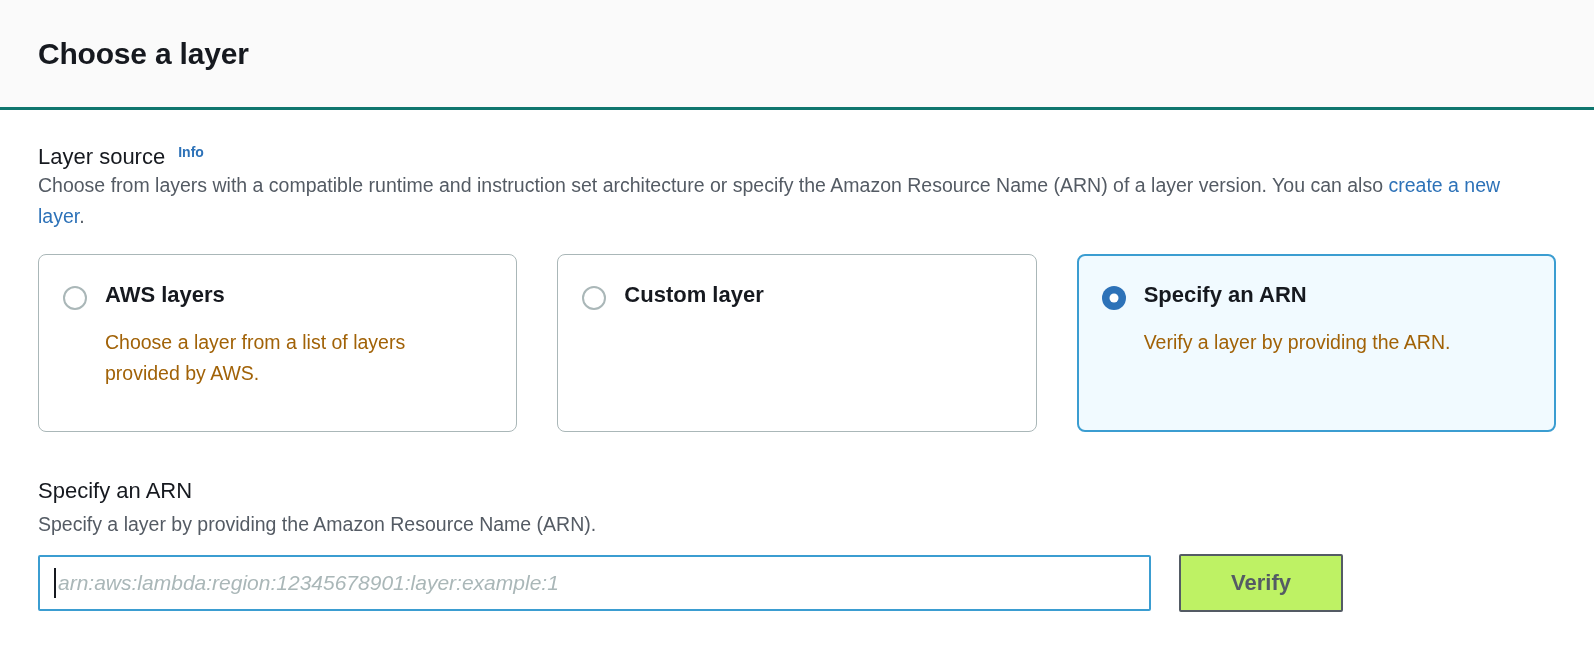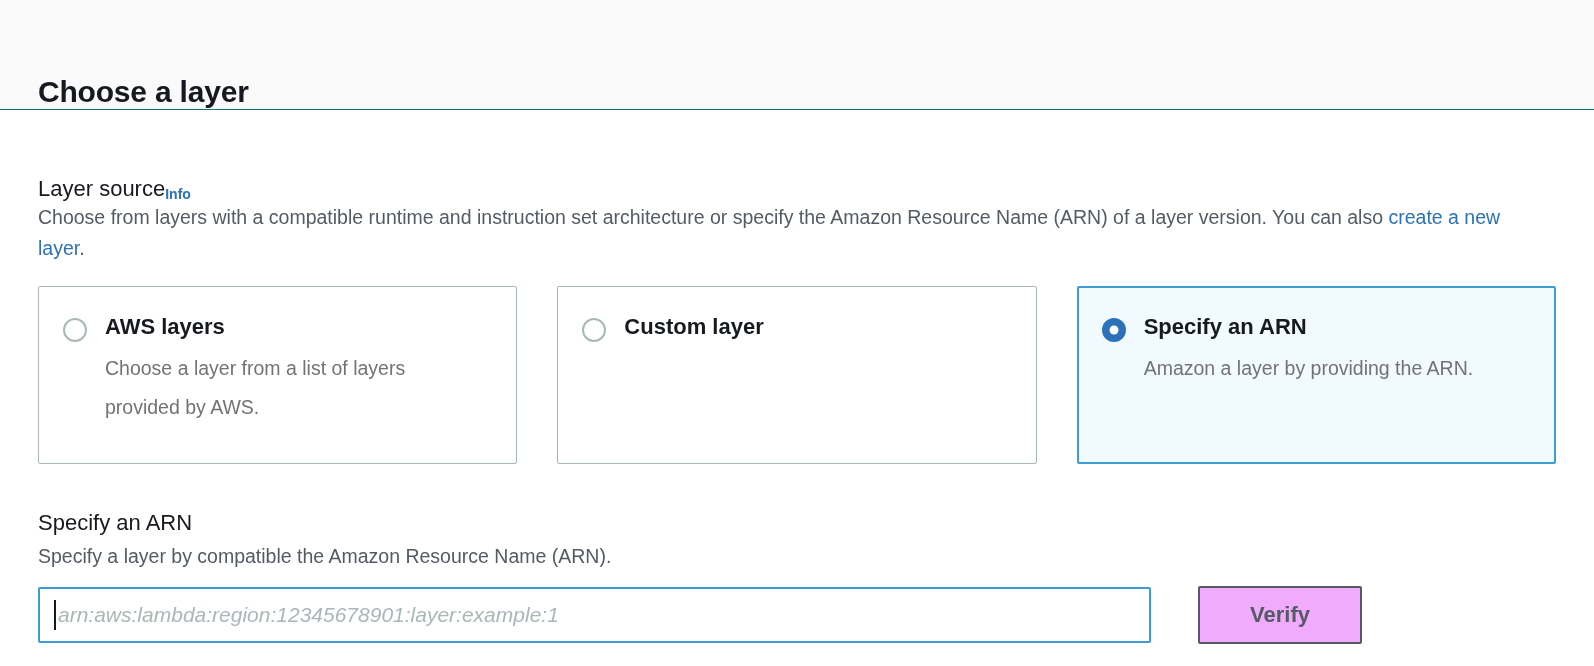--- a/index.html
+++ b/index.html
@@ -13,43 +13,42 @@
     font-family: "Liberation Sans", sans-serif;
     color: #16191f;
     overflow: hidden;
   }
 
   
   .modal-header {
     height: 110px;
     box-sizing: border-box;
     background: #fafafa;
-    border-bottom: 1px solid #0f766e;
-    display: flex;
-    align-items: flex-end;
+    border-bottom: 3px solid #0f766e;
+    display: flex;
+    align-items: center;
     padding: 0 38px;
   }
   .modal-title {
     font-size: 30px;
     font-weight: bold;
     color: #16191f;
     letter-spacing: -0.2px;
   }
 
   
   .modal-body {
     padding: 34px 38px 0 38px;
     background: #ffffff;
   }
 
   .field-label-row {
     display: flex;
-    align-items: flex-end;
-    gap: 0;
-    margin-top: 32px;
+    align-items: flex-start;
+    gap: 13px;
   }
   .field-label {
     font-size: 22px;
     color: #16191f;
   }
   .info-link {
     font-size: 14px;
     font-weight: bold;
     color: #2d72b8;
     text-decoration: none;
@@ -72,21 +71,21 @@
   .tile-row {
     display: flex;
     gap: 40px;
     margin-top: 22px;
   }
   .tile {
     flex: 1 1 0;
     min-height: 178px;
     box-sizing: border-box;
     border: 1px solid #aab7b8;
-    border-radius: 2px;
+    border-radius: 8px;
     background: #ffffff;
     padding: 26px 24px 24px 24px;
     display: flex;
     align-items: flex-start;
     gap: 18px;
     cursor: pointer;
   }
   .tile.selected {
     border: 2px solid #3b9dd1;
     background: #f1faff;
@@ -121,45 +120,45 @@
   }
 
   .tile-text { min-width: 0; }
   .tile-title {
     font-size: 22px;
     font-weight: bold;
     color: #16191f;
     line-height: 28px;
   }
   .tile-desc {
-    margin-top: 8px;
+    margin-top: 18px;
     font-size: 19.5px;
-    line-height: 39px;
-    color: #737373;
+    line-height: 31px;
+    color: #a16207;
     max-width: 350px;
   }
 
   
   .arn-section { margin-top: 46px; }
   .section-label {
     font-size: 22px;
     color: #16191f;
   }
   .section-hint {
     margin-top: 6px;
     font-size: 19.5px;
     line-height: 28px;
     color: #545b64;
   }
 
   .arn-row {
     margin-top: 16px;
     display: flex;
     align-items: center;
-    gap: 47px;
+    gap: 28px;
   }
   .arn-input-wrap {
     position: relative;
     width: 1113px;
   }
   .arn-input {
     width: 100%;
     height: 56px;
     box-sizing: border-box;
     border: 2px solid #3b9dd1;
@@ -185,21 +184,21 @@
     height: 30px;
     background: #16191f;
   }
 
   .verify-button {
     width: 164px;
     height: 58px;
     box-sizing: border-box;
     border: 2px solid #545b64;
     border-radius: 2px;
-    background: #f0abfc;
+    background: #bef264;
     font-family: "Liberation Sans", sans-serif;
     font-size: 22px;
     font-weight: bold;
     color: #545b64;
     cursor: pointer;
   }
 </style>
 </head>
 <body>
 
@@ -232,29 +231,29 @@
       <span class="radio"></span>
       <span class="tile-text">
         <span class="tile-title">Custom layer</span>
       </span>
     </div>
 
     <div class="tile selected">
       <span class="radio checked"></span>
       <span class="tile-text">
         <span class="tile-title">Specify an ARN</span>
-        <span class="tile-desc" style="display:block">Amazon a layer by providing the ARN.</span>
+        <span class="tile-desc" style="display:block">Verify a layer by providing the ARN.</span>
       </span>
     </div>
 
   </div>
 
   <div class="arn-section">
     <div class="section-label">Specify an ARN</div>
-    <div class="section-hint">Specify a layer by compatible the Amazon Resource Name (ARN).</div>
+    <div class="section-hint">Specify a layer by providing the Amazon Resource Name (ARN).</div>
 
     <div class="arn-row">
       <span class="arn-input-wrap">
         <input class="arn-input" type="text" placeholder="arn:aws:lambda:region:12345678901:layer:example:1" style="">
         <span class="caret"></span>
       </span>
       <button class="verify-button">Verify</button>
     </div>
   </div>
 

